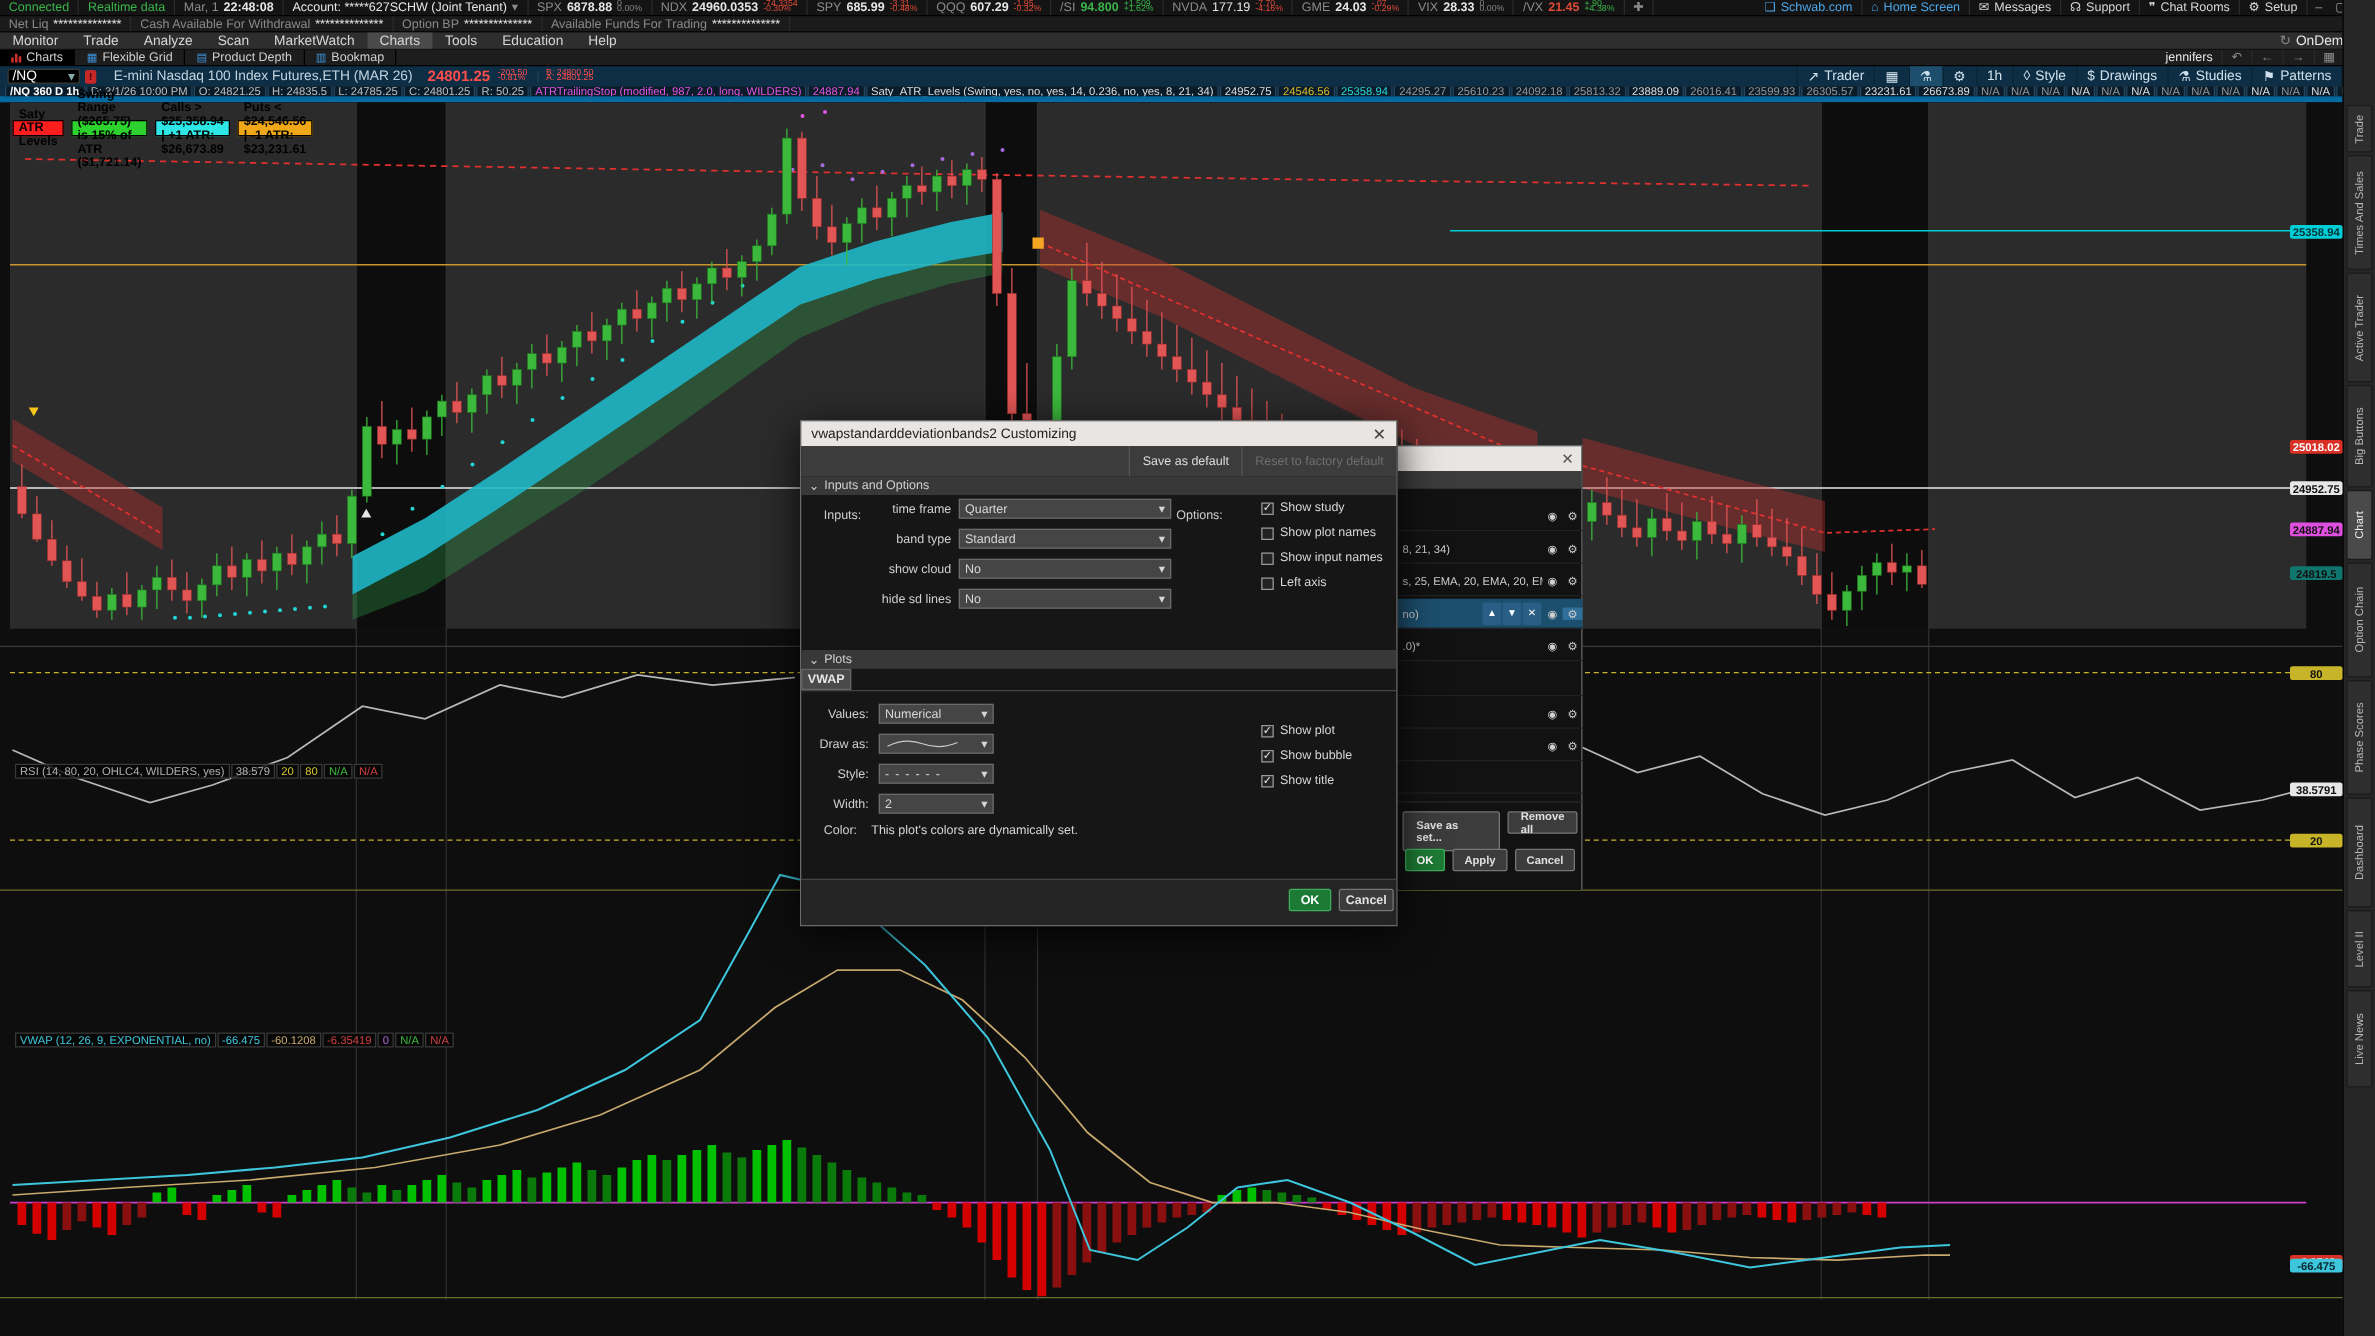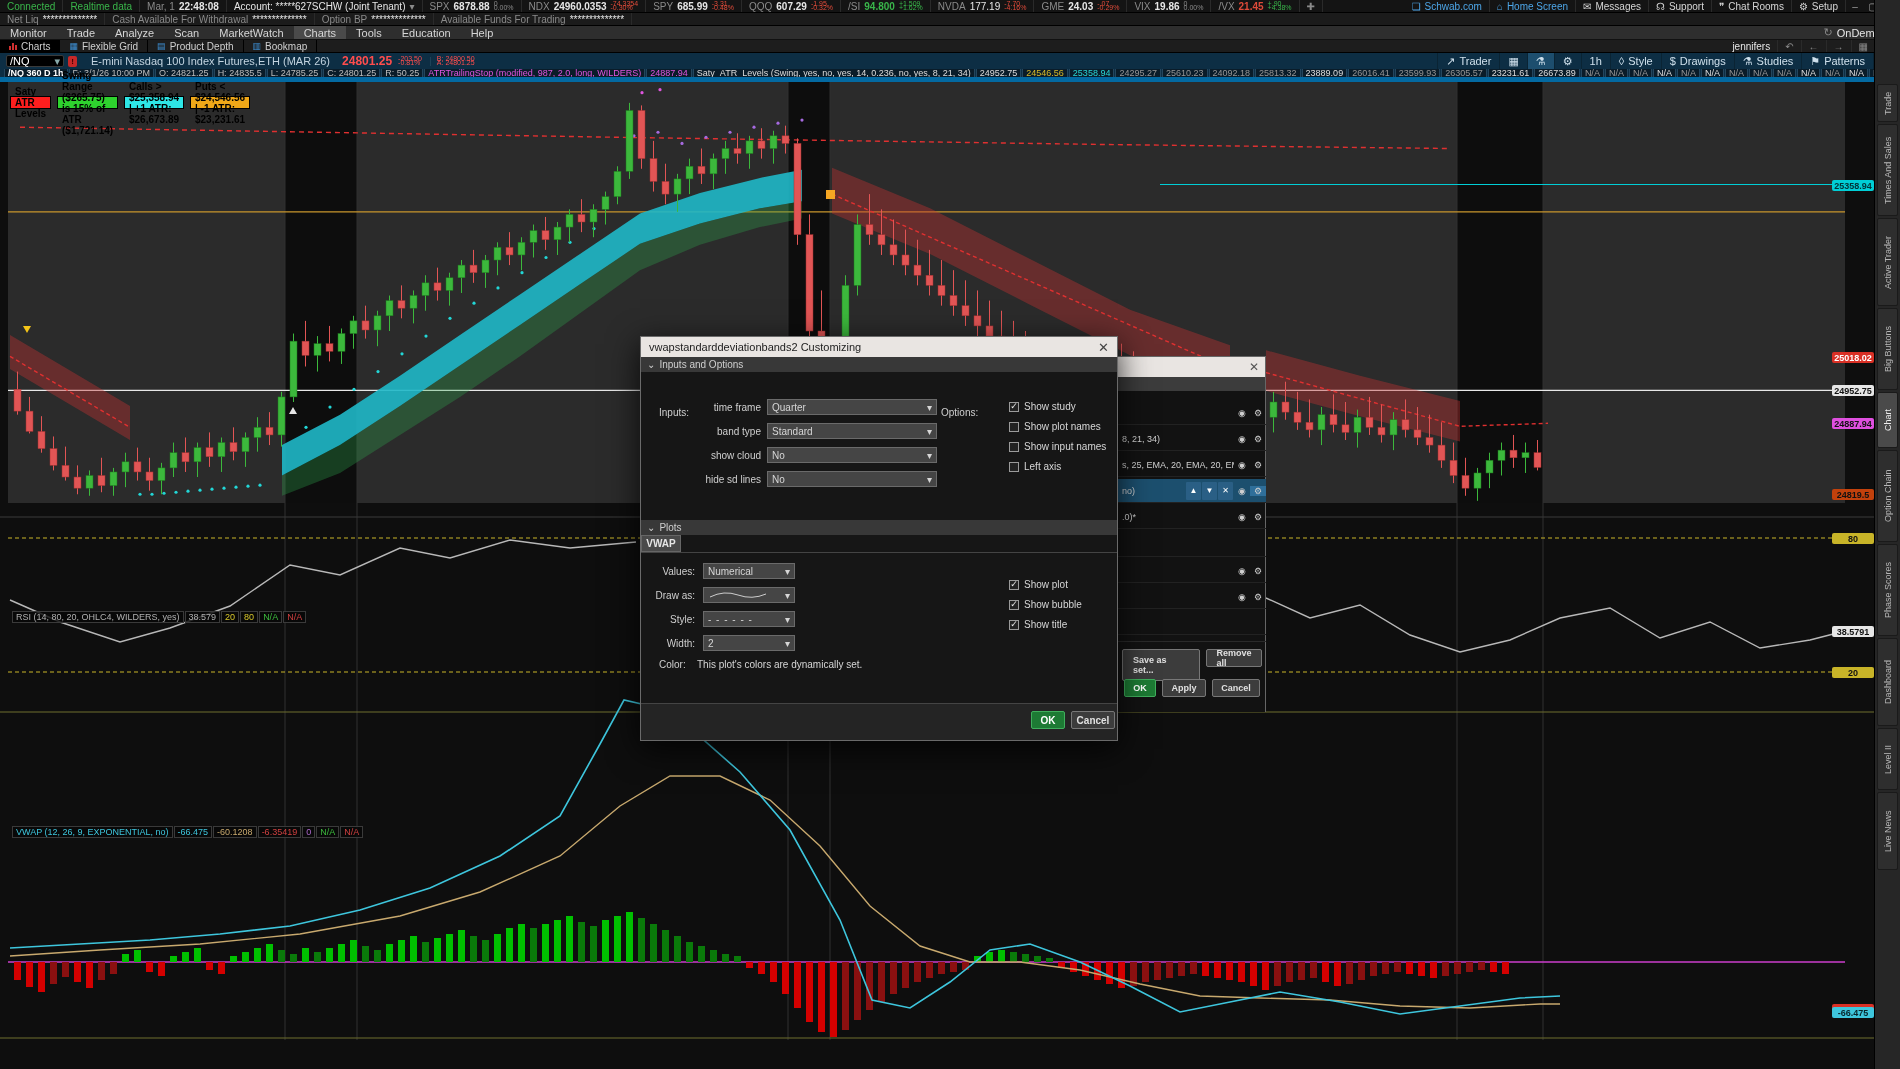--- a/index.html
+++ b/index.html
@@ -160,21 +160,21 @@
         <div class="seg">
           <span class="dim">GME</span>
           <span style="color: rgb(230, 230, 230); font-weight: bold;">24.03</span>
           <div class="tick-change" style="color: rgb(224, 75, 58);">
             <span>-.07</span>
             <span>-0.29%</span>
           </div>
         </div>
         <div class="seg">
           <span class="dim">VIX</span>
-          <span style="color: rgb(230, 230, 230); font-weight: bold;">19.86</span>
+          <span style="color: rgb(230, 230, 230); font-weight: bold;">28.33</span>
           <div class="tick-change" style="color: rgb(138, 138, 138);">
             <span>0</span>
             <span>0.00%</span>
           </div>
         </div>
         <div class="seg">
           <span class="dim">/VX</span>
           <span style="color: rgb(224, 75, 58); font-weight: bold;">21.45</span>
           <div class="tick-change" style="color: rgb(57, 181, 74);">
             <span>+.90</span>
@@ -874,21 +874,21 @@
       <div class="plabel" style="top: 280.5px;">25000</div>
       <div class="plabel" style="top: 305.85px;">24950</div>
       <div class="plabel" style="top: 331.2px;">24900</div>
       <div class="plabel" style="top: 356.55px;">24850</div>
       <div class="plabel" style="top: 381.9px;">24800</div>
       <div class="plabel" style="top: 407.25px;">24750</div>
       <div class="bubble" style="top: 98px; background: rgb(0, 206, 214); color: rgb(0, 51, 56);">25358.94</div>
       <div class="bubble" style="top: 270px; background: rgb(217, 48, 37); color: rgb(255, 255, 255);">25018.02</div>
       <div class="bubble" style="top: 303px; background: rgb(230, 230, 230); color: rgb(17, 17, 17);">24952.75</div>
       <div class="bubble" style="top: 336px; background: rgb(223, 79, 223); color: rgb(17, 17, 17);">24887.94</div>
-      <div class="bubble" style="top: 371px; background: #c2410c; color: rgb(17, 17, 17); margin-top: 36px;">24819.5</div>
+      <div class="bubble" style="top: 371px; background: #0f766e; color: rgb(17, 17, 17);">24819.5</div>
       <div class="bubble" style="top: 451px; background: rgb(200, 180, 40); color: rgb(17, 17, 17);">80</div>
       <div class="bubble" style="top: 544px; background: rgb(230, 230, 230); color: rgb(17, 17, 17);">38.5791</div>
       <div class="bubble" style="top: 585px; background: rgb(200, 180, 40); color: rgb(17, 17, 17);">20</div>
       <div class="bubble" style="top: 922px; background: rgb(217, 48, 37); color: rgb(255, 255, 255);">-6.3542</div>
       <div class="bubble" style="top: 925px; background: rgb(62, 198, 221); color: rgb(8, 38, 44);">-66.475</div>
     </div>
 <div id="side-tabs">
       <div class="vtab" style="top: 84px; height: 38px;">Trade</div>
       <div class="vtab" style="top: 124px; height: 92px;">Times And Sales</div>
       <div class="vtab" style="top: 218px; height: 88px;">Active Trader</div>
@@ -1055,20 +1055,24 @@
   <div class="btn abs" style="left:44px;top:322px;width:44px">Apply</div>
   <div class="btn abs" style="left:94px;top:322px;width:48px">Cancel</div>
 </div>
 
 <div id="dlg">
   <div id="dlg-title">
     <span>vwapstandarddeviationbands2 Customizing</span>
     <span style="flex:1"></span>
     <span style="color:#444;font-size:13px">✕</span>
   </div>
+  <div id="dlg-bar2">
+    <div class="dlg-btn2">Save as default</div>
+    <div class="dlg-btn2" style="color:#6e6e6e">Reset to factory default</div>
+  </div>
   <div class="sec-bar">
     <span>⌄</span>
     <span>Inputs and Options</span>
   </div>
   <div class="drow" style="left:18px;top:70px;color:#cfcfcf">Inputs:</div>
   <div class="drow" style="left:300px;top:70px;color:#cfcfcf">Options:</div>
   <div id="dlg-fields">
         <div class="drow" style="left: 20px; top: 62px; width: 280px;">
           <span style="width: 100px; text-align: right; color: rgb(207, 207, 207); margin-right: 6px;">time frame</span>
           <div class="dd" style="width: 170px;">

